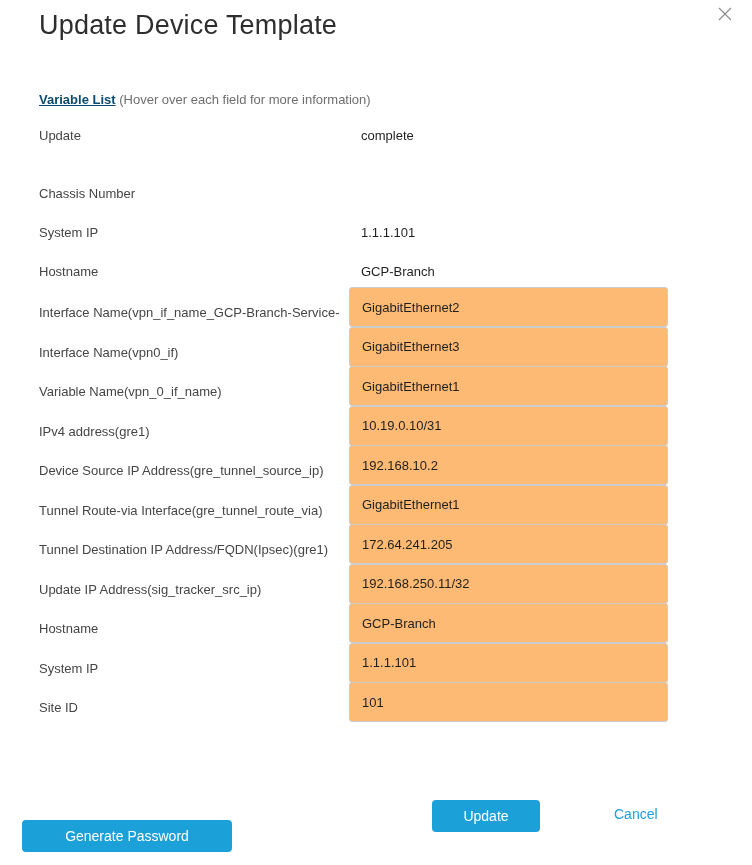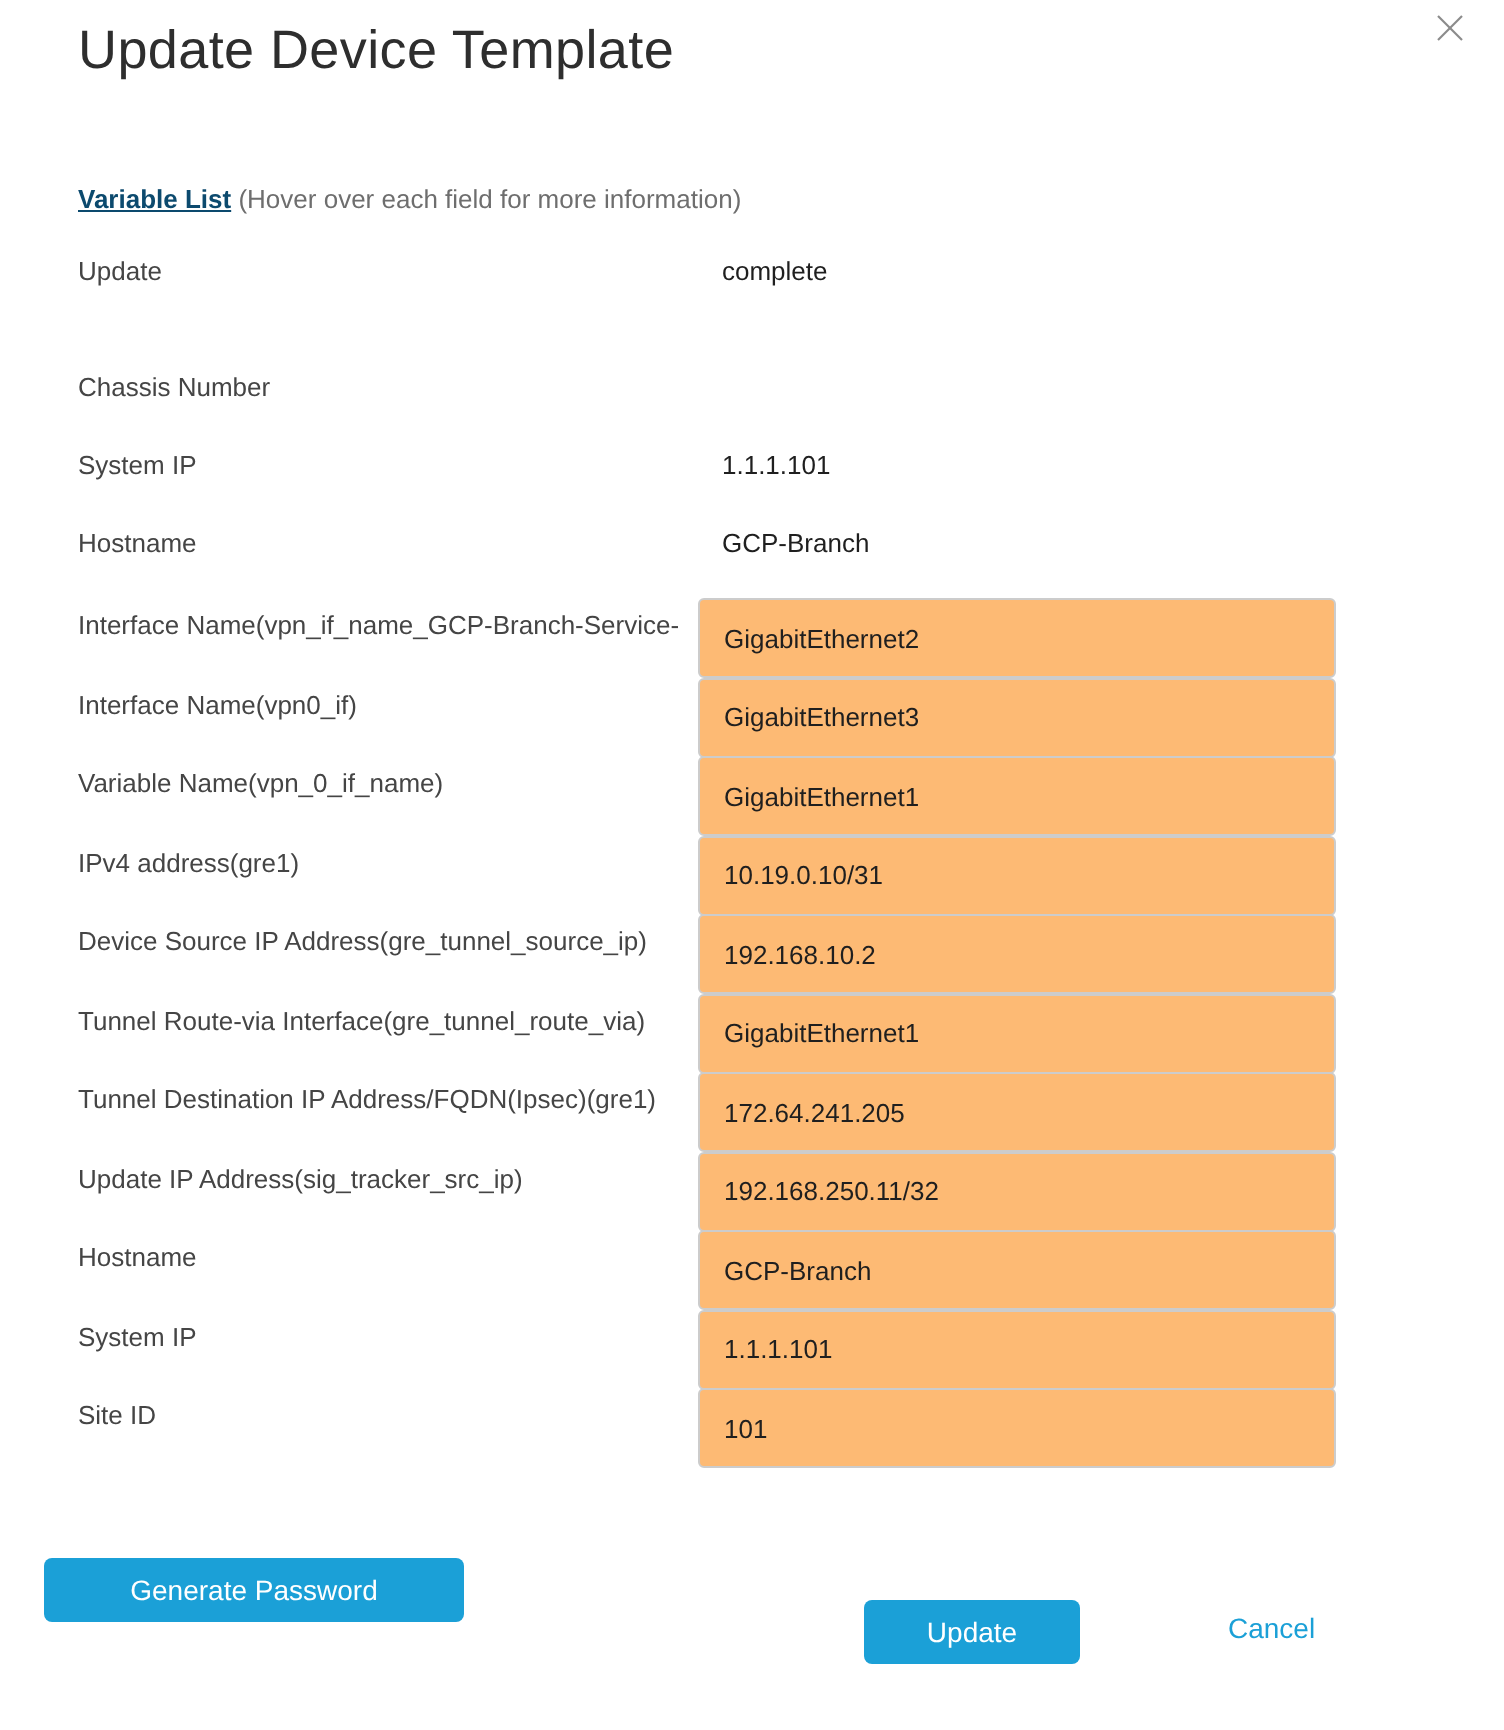--- a/index.html
+++ b/index.html
@@ -56,21 +56,21 @@
     white-space: nowrap; overflow: hidden;
   }
   .static-value {
     padding-left: 12px;
     color: #1f1f1f;
   }
 
   .input-rows { }
   .input-row {
     display: flex;
-    align-items: flex-start;
+    align-items: flex-end;
     height: 28px;
     margin-bottom: 11.5px;
     font-size: 13px;
   }
   .input-label {
     width: 310px; flex: 0 0 310px;
     color: #454545;
     white-space: nowrap; overflow: hidden;
     line-height: 28px;
   }
@@ -89,21 +89,21 @@
   .footer-btn {
     position: absolute;
     height: 32px;
     border: none; border-radius: 4px;
     background: var(--accent);
     color: #ffffff;
     font-size: 14px;
     font-family: "Liberation Sans", "DejaVu Sans", sans-serif;
     cursor: pointer;
   }
-  .btn-generate { left: 22px;  top: 779px; width: 210px; }
+  .btn-generate { left: 22px;  top: 820px; width: 210px; }
   .btn-update   { left: 432px; top: 800px; width: 108px; }
   .btn-cancel {
     position: absolute; left: 614px; top: 806px;
     background: none; border: none;
     color: var(--accent);
     font-size: 14px;
     font-family: "Liberation Sans", "DejaVu Sans", sans-serif;
     cursor: pointer;
   }
 </style>

